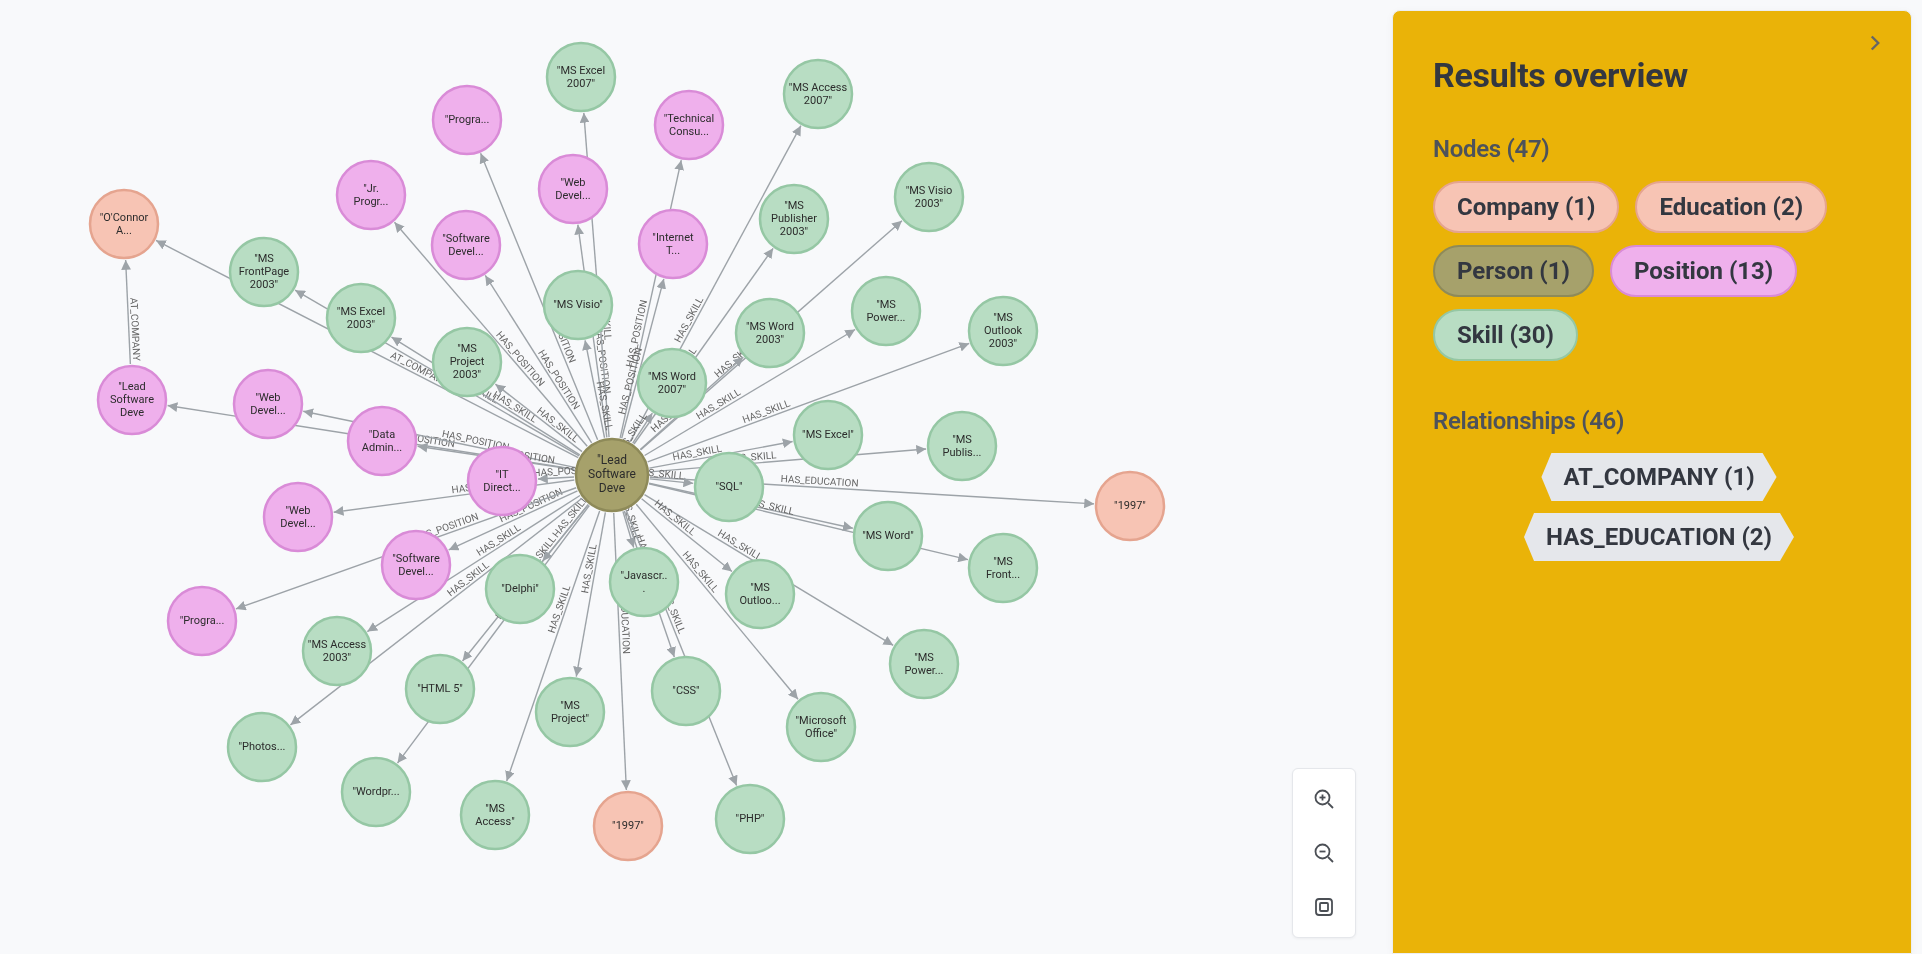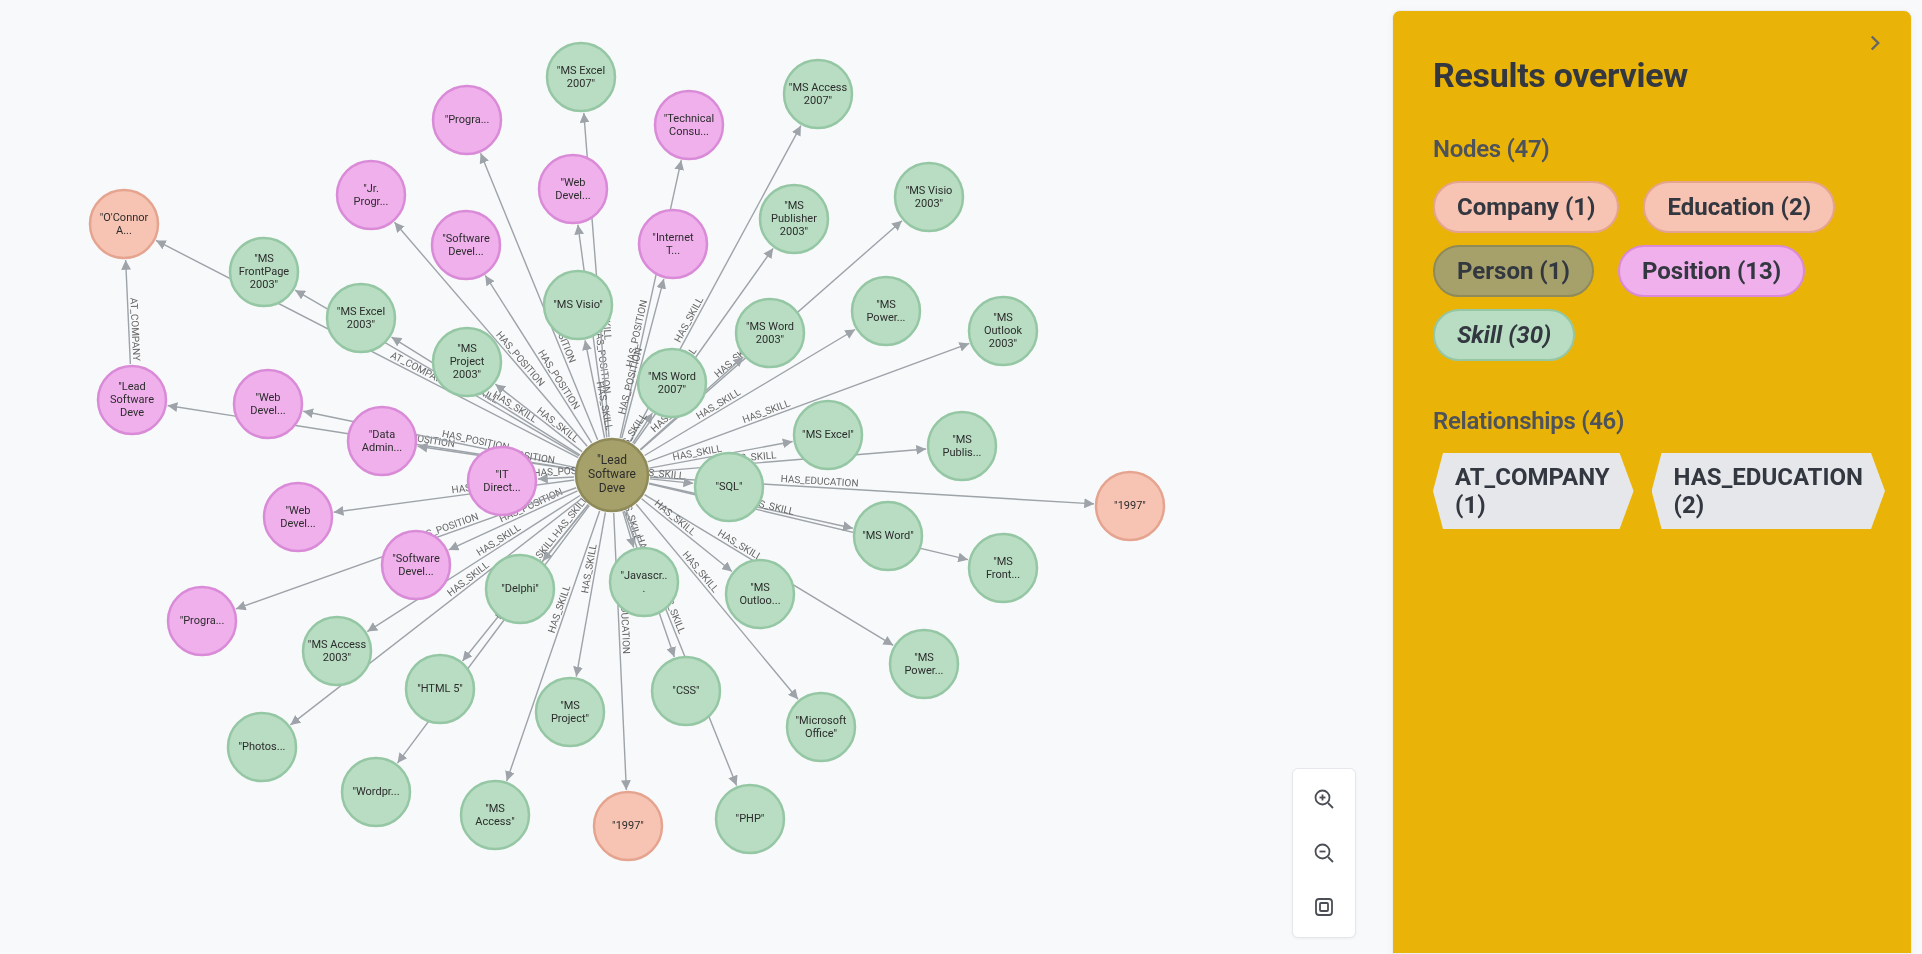--- a/index.html
+++ b/index.html
@@ -100,37 +100,38 @@
   .sidebar h2 {
     font-size: 24px;
     font-weight: 600;
     color: #4d525b;
     margin: 0 0 18px 0;
     letter-spacing: -0.3px;
   }
   .chips {
     display: flex;
     flex-wrap: wrap;
-    gap: 12px 24px;
+    gap: 12px 16px;
     margin-bottom: 46px;
   }
   .chip {
     display: inline-flex;
     align-items:center;
     font-size: 24px;
     font-weight: 700;
     color: #333740;
     padding: 10px 22px;
     border-radius: 999px;
     cursor: pointer;
   }
   .rel-list {
     display:flex;
-    flex-direction:row;
-    gap:18px;
+    flex-direction:column;
+    gap:12px;
+    align-items:center;
   }
   .rel-chip {
     display:inline-flex;
     width: fit-content;
     font-size: 24px;
     font-weight: 700;
     color: #333740;
     padding: 10px 22px;
     background:#e5e7eb;
     position:relative;
@@ -468,21 +469,21 @@
     </svg>
   </div>
   <h1>Results overview</h1>
 
   <h2>Nodes (47)</h2>
   <div class="chips" id="node-chips">
       <div class="chip" style="background: rgb(247, 196, 180); border: 2px solid rgb(229, 164, 143);">Company (1)</div>
       <div class="chip" style="background: rgb(247, 196, 180); border: 2px solid rgb(229, 164, 143);">Education (2)</div>
       <div class="chip" style="background: rgb(166, 161, 107); border: 2px solid rgb(142, 138, 89);">Person (1)</div>
       <div class="chip" style="background: rgb(239, 176, 236); border: 2px solid rgb(217, 139, 215);">Position (13)</div>
-      <div class="chip" style="background: rgb(184, 221, 195); border: 2px solid rgb(149, 199, 164); font-style: italic;">Skill (30)</div>
+      <div class="chip" style="background: rgb(184, 221, 195); border: 2px solid rgb(149, 199, 164);">Skill (30)</div>
     </div>
 
   <h2>Relationships (46)</h2>
   <div class="rel-list" id="rel-chips">
       <div class="rel-chip">AT_COMPANY (1)</div>
       <div class="rel-chip">HAS_EDUCATION (2)</div>
     </div>
 </div>
 
 </body></html>

